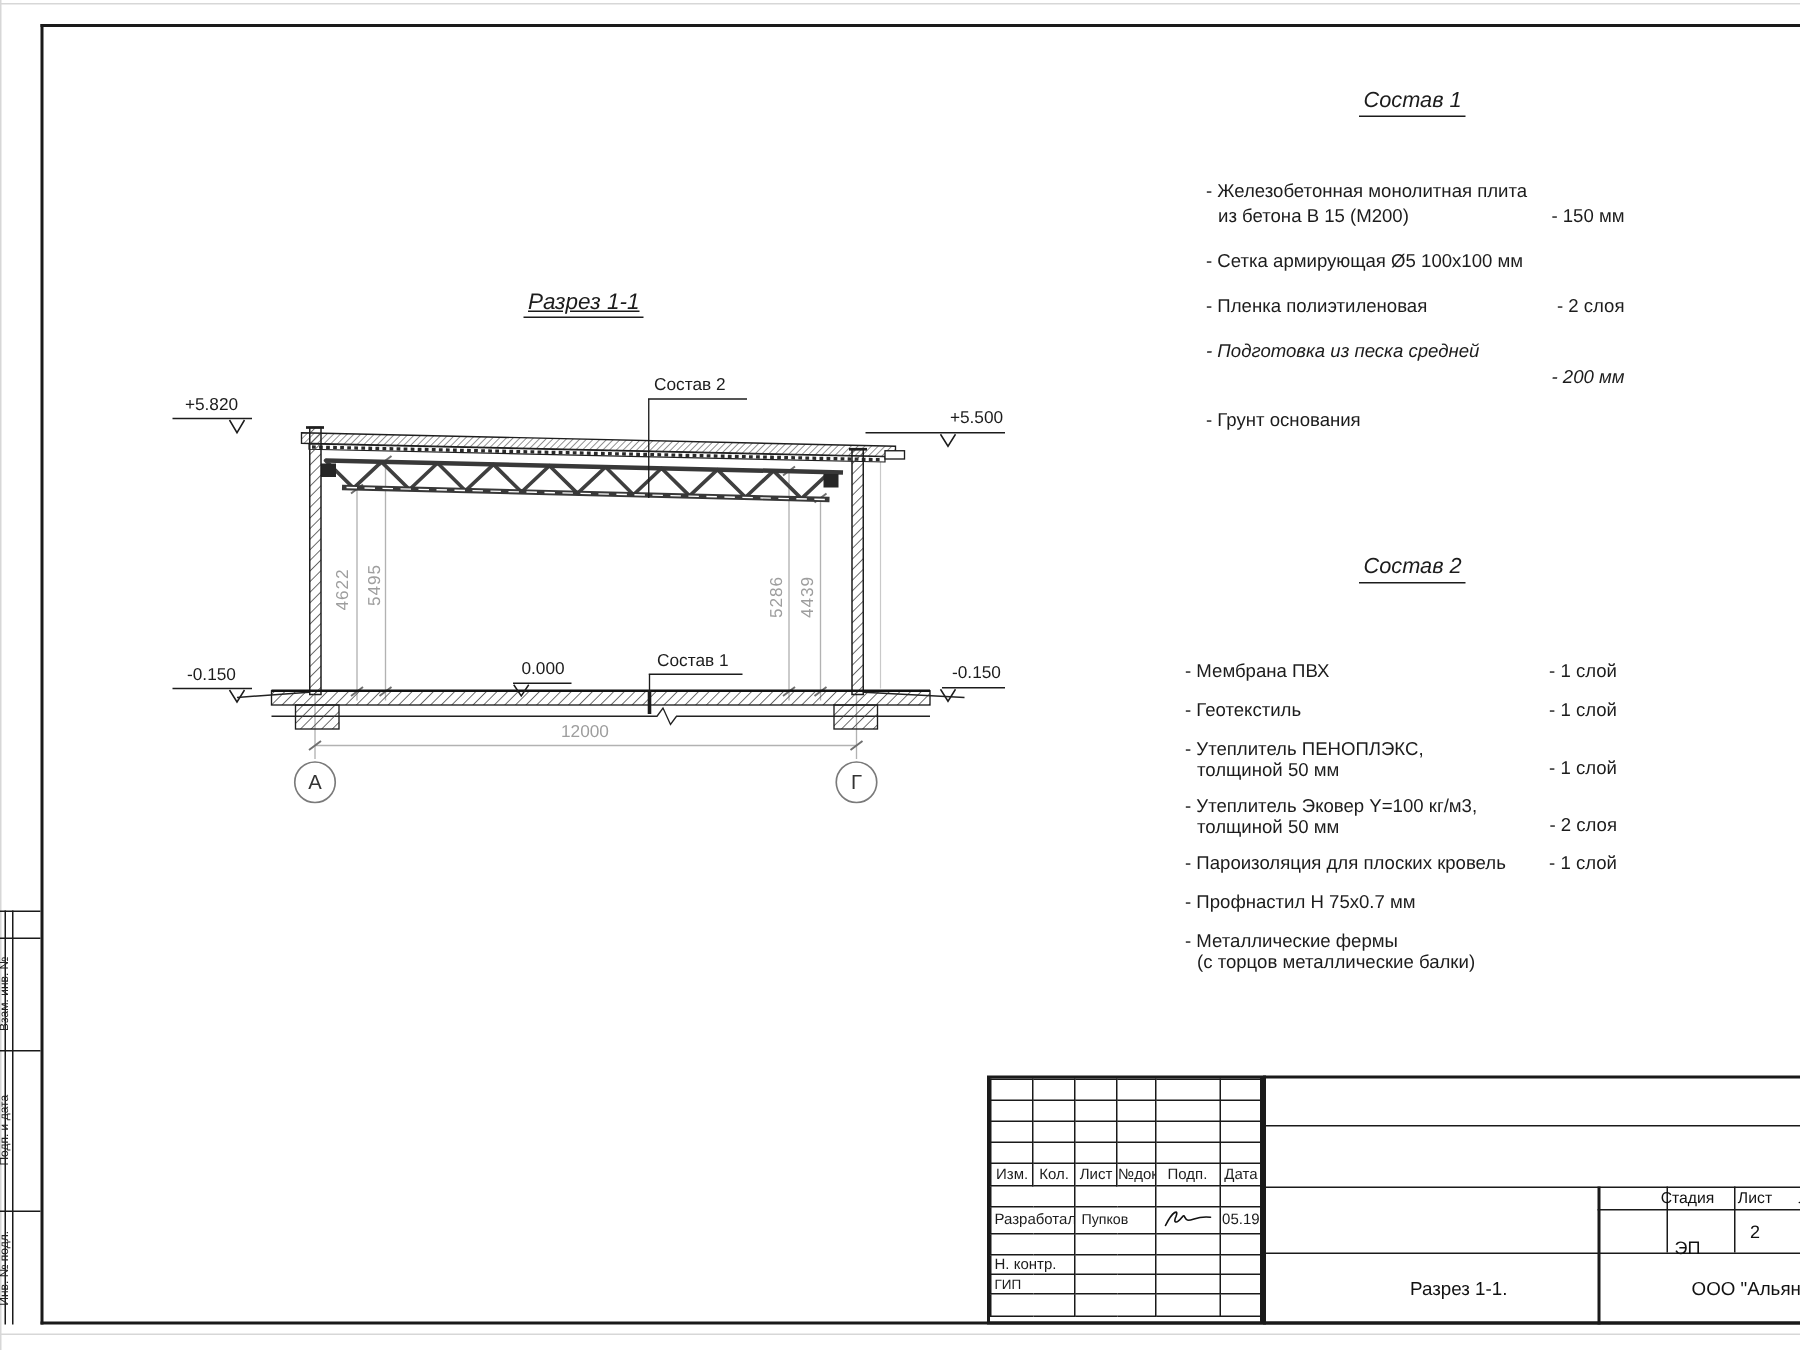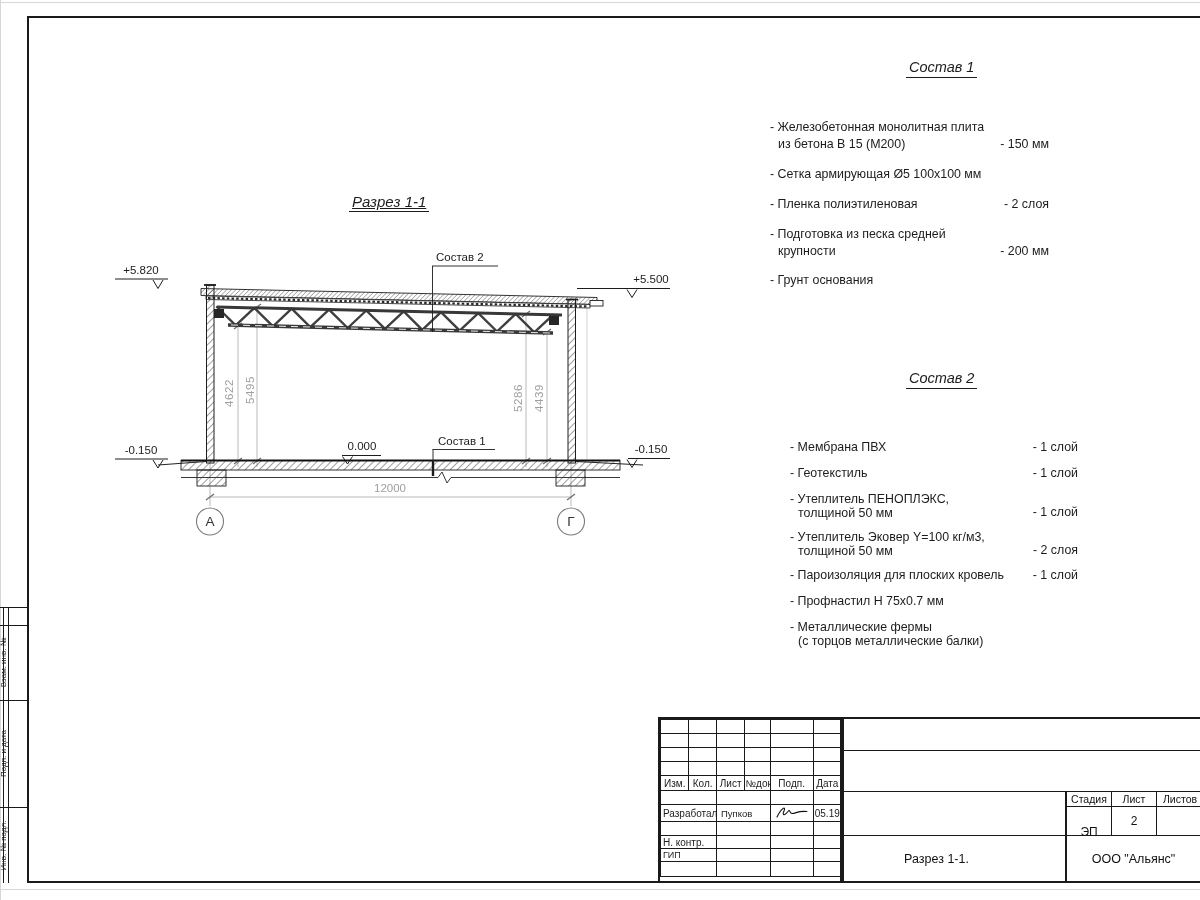--- a/index.html
+++ b/index.html
@@ -25,21 +25,21 @@
   .s2 .spec-item{line-height:13.5px;}
   .l2{padding-left:8px;}
   .val{position:absolute;right:0;}
   
   .rot{position:absolute;width:80px;height:11px;text-align:center;transform:rotate(-90deg);
       font-size:8px;color:#222;white-space:nowrap;}
   
   .tb{position:absolute;left:658px;top:717px;width:542px;height:166px;}
   .tb-line{position:absolute;background:#1a1a1a;}
   .tb-text{position:absolute;display:flex;align-items:center;justify-content:center;
-      font-size:10px;color:#111;white-space:nowrap;}
+      font-size:10px;color:#111;white-space:nowrap;padding-left:36px;}
   table.stamp{border-collapse:collapse;table-layout:fixed;position:absolute;left:0;top:0;}
   table.stamp td{border:1px solid #1a1a1a;padding:0;font-size:10px;overflow:hidden;
       white-space:nowrap;vertical-align:middle;}
   .stamp-wrap{position:absolute;left:0;top:0;width:184px;height:166px;border:2px solid #1a1a1a;box-sizing:border-box;}
   .cell-c{text-align:center;}
   .small{font-size:8.5px;}
   .tiny{font-size:7.5px;}
 </style>
 </head>
 <body>
@@ -159,36 +159,35 @@
   <div class="dt" style="left:438px;top:435px;">Состав 1</div>
   <div class="dv" style="left:200px;top:386px;">4622</div>
   <div class="dv" style="left:221px;top:383px;">5495</div>
   <div class="dv" style="left:489px;top:391px;">5286</div>
   <div class="dv" style="left:510px;top:391px;">4439</div>
   <div class="dt ctr gray" style="left:360px;top:482px;width:60px;">12000</div>
   <div class="axis" style="left:196.5px;top:514px;">А</div>
   <div class="axis" style="left:557.5px;top:514px;">Г</div>
 
   <div class="spec-h" style="left:906px;top:59px;">Состав 1</div>
-  <div class="spec s1" style="left:770px;top:119px;width:279px;height:180px;">
+  <div class="spec s1" style="left:804px;top:119px;width:279px;height:180px;">
     <div class="spec-item" style="top:0;">
       <div>- Железобетонная  монолитная плита</div>
       <div class="l2">из бетона В 15 (М200)</div>
       <span class="val" style="top:17px;">- 150 мм</span>
     </div>
     <div class="spec-item" style="top:47px;">
       <div>- Сетка армирующая Ø5 100х100 мм</div>
     </div>
     <div class="spec-item" style="top:77px;">
       <div>- Пленка полиэтиленовая</div>
       <span class="val" style="top:0;">-  2 слоя</span>
     </div>
-    <div class="spec-item" style="top:107px;">
+    <div class="spec-item" style="top:107px;font-style:italic;">
       <div>- Подготовка из песка средней</div>
-      <div class="l2">крупности</div>
       <span class="val" style="top:17px;">- 200 мм</span>
     </div>
     <div class="spec-item" style="top:153px;">
       <div>- Грунт основания</div>
     </div>
   </div>
 
   <div class="spec-h" style="left:906px;top:370px;">Состав 2</div>
   <div class="spec s2" style="left:790px;top:441px;width:288px;height:210px;">
     <div class="spec-item" style="top:0;">

